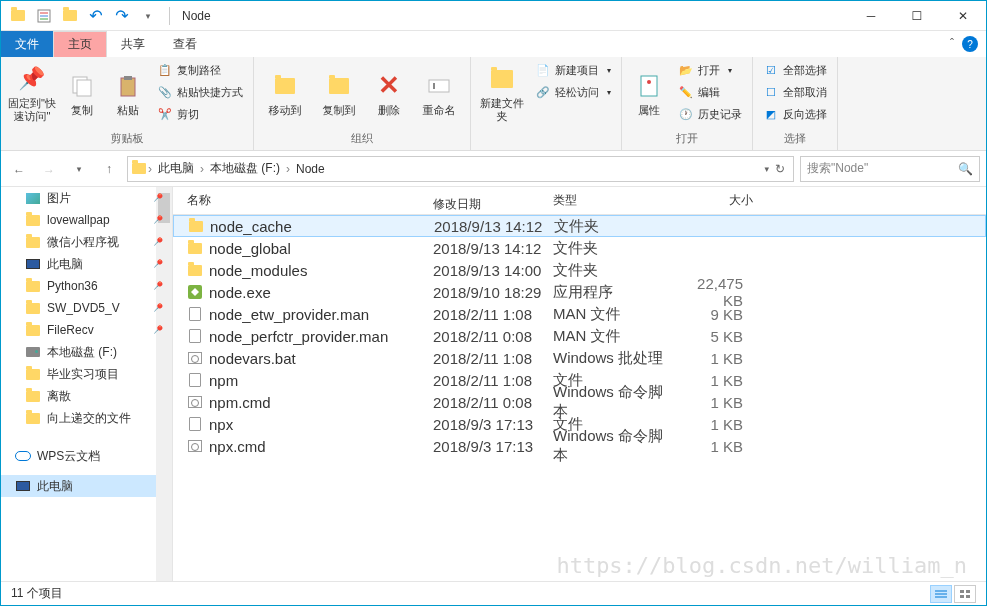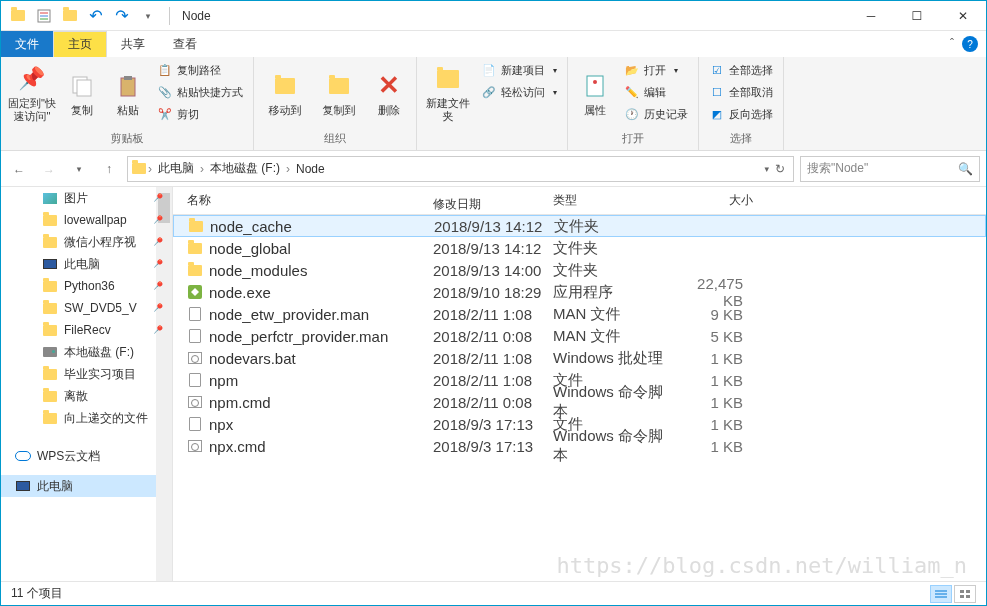--- a/index.html
+++ b/index.html
@@ -12,21 +12,21 @@
 .qat-icon { width: 22px; height: 22px; display: flex; align-items: center; justify-content: center; }
 .titlebar-divider { width: 1px; height: 18px; background: #ccc; margin: 0 4px; }
 .titlebar-title { flex: 1; padding-left: 8px; font-size: 12px; }
 .titlebar-controls { display: flex; }
 .titlebar-btn { width: 46px; height: 30px; display: flex; align-items: center; justify-content: center; font-size: 12px; }
 
 
 .ribbon-tabs { height: 26px; display: flex; align-items: stretch; background: #fff; }
 .ribbon-tab { padding: 0 14px; display: flex; align-items: center; font-size: 12px; cursor: pointer; }
 .ribbon-tab.file { background: #1979ca; color: #fff; }
-.ribbon-tab.active { background: #fde047; border: 1px solid #ddd; border-bottom: none; }
+.ribbon-tab.active { background: #fca5a5; border: 1px solid #ddd; border-bottom: none; }
 .ribbon-tabs-right { margin-left: auto; display: flex; align-items: center; padding-right: 8px; gap: 8px; }
 .help-icon { width: 16px; height: 16px; border-radius: 50%; background: #0078d7; color: #fff; display: flex; align-items: center; justify-content: center; font-size: 10px; }
 
 
 .ribbon { height: 94px; background: #f5f5f5; border-bottom: 1px solid #ddd; display: flex; }
 .ribbon-group { display: flex; flex-direction: column; border-right: 1px solid #ddd; padding: 2px 6px; }
 .ribbon-group-content { flex: 1; display: flex; align-items: flex-start; gap: 4px; }
 .ribbon-group-label { text-align: center; font-size: 11px; color: #666; padding: 2px 0; }
 .ribbon-bigbtn { display: flex; flex-direction: column; align-items: center; justify-content: center; width: 50px; height: 68px; gap: 2px; }
 .ribbon-bigbtn.narrow { width: 42px; }
@@ -44,21 +44,21 @@
 .breadcrumb .sep { color: #888; }
 .breadcrumb-right { margin-left: auto; display: flex; align-items: center; gap: 6px; padding-right: 4px; }
 .searchbox { width: 180px; height: 26px; border: 1px solid #ccc; display: flex; align-items: center; padding: 0 6px; color: #888; }
 .searchbox .sicon { margin-left: auto; }
 
 
 .main { flex: 1; display: flex; overflow: hidden; }
 .sidebar { width: 172px; border-right: 1px solid #e5e5e5; overflow-y: auto; position: relative; }
 .sidebar-scroll { position: absolute; right: 0; top: 0; width: 16px; height: 100%; background: #f0f0f0; }
 .sidebar-scroll-thumb { position: absolute; right: 2px; top: 6px; width: 12px; height: 30px; background: #ccc; }
-.sidebar-item { display: flex; align-items: center; gap: 6px; height: 22px; padding: 0 8px 0 41px; font-size: 12px; white-space: nowrap; overflow: hidden; }
+.sidebar-item { display: flex; align-items: center; gap: 6px; height: 22px; padding: 0 8px 0 24px; font-size: 12px; white-space: nowrap; overflow: hidden; }
 .sidebar-item.top { padding-left: 14px; }
 .sidebar-item.selected { background: #cce8ff; }
 .sidebar-item .icon { width: 16px; height: 16px; flex-shrink: 0; display: flex; align-items: center; justify-content: center; }
 .pin { margin-left: auto; color: #888; transform: rotate(45deg); font-size: 10px; }
 
 .filelist { flex: 1; display: flex; flex-direction: column; overflow: hidden; }
 .columns { display: flex; height: 28px; border-bottom: 1px solid #e5e5e5; align-items: center; font-size: 12px; color: #333; }
 .col-name { width: 260px; padding-left: 14px; }
 .col-date { width: 120px; margin-top: 8px; }
 .col-type { width: 120px; }
@@ -193,20 +193,29 @@
         </div>
         <div class="ribbon-bigbtn">
           <div class="ribbon-bigbtn-icon">
               <div class="folder-shape" style="width:20px;height:16px;"></div>
             </div>
           <div class="ribbon-bigbtn-label">复制到</div>
         </div>
         <div class="ribbon-bigbtn narrow">
           <div class="ribbon-bigbtn-icon" style="color:#d43;font-size:26px;font-weight:bold;">✕</div>
           <div class="ribbon-bigbtn-label">删除</div>
+        </div>
+        <div class="ribbon-bigbtn">
+          <div class="ribbon-bigbtn-icon">
+              <svg width="24" height="20">
+                <rect x="2" y="4" width="20" height="12" fill="#fff" stroke="#bbb"></rect>
+                <rect x="6" y="7" width="2" height="6" fill="#888"></rect>
+              </svg>
+            </div>
+          <div class="ribbon-bigbtn-label">重命名</div>
         </div>
       </div>
       <div class="ribbon-group-label">组织</div>
     </div>
 
     <div class="ribbon-group">
       <div class="ribbon-group-content">
         <div class="ribbon-bigbtn">
           <div class="ribbon-bigbtn-icon">
               <div class="folder-shape" style="width:22px;height:18px;"></div>

